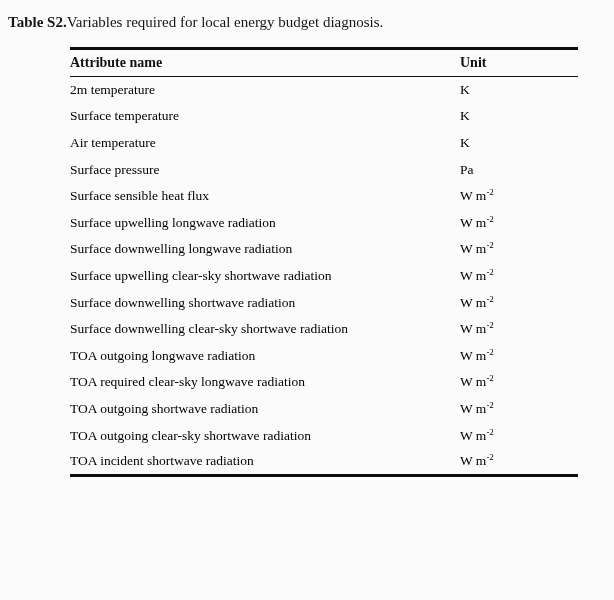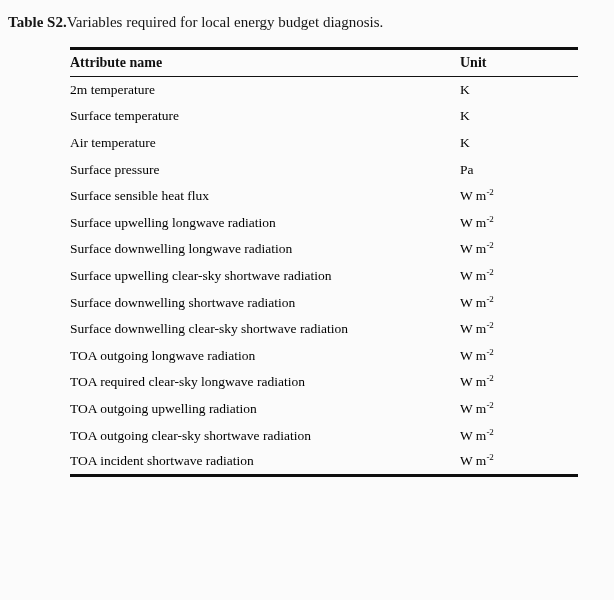--- a/index.html
+++ b/index.html
@@ -124,21 +124,21 @@
         </tr>
         <tr>
           <td>TOA outgoing longwave radiation</td>
           <td>W m<sup>-2</sup></td>
         </tr>
         <tr>
           <td>TOA required clear-sky longwave radiation</td>
           <td>W m<sup>-2</sup></td>
         </tr>
         <tr>
-          <td>TOA outgoing upwelling radiation</td>
+          <td>TOA outgoing shortwave radiation</td>
           <td>W m<sup>-2</sup></td>
         </tr>
         <tr>
           <td>TOA outgoing clear-sky shortwave radiation</td>
           <td>W m<sup>-2</sup></td>
         </tr>
         <tr>
           <td>TOA incident shortwave radiation</td>
           <td>W m<sup>-2</sup></td>
         </tr>

